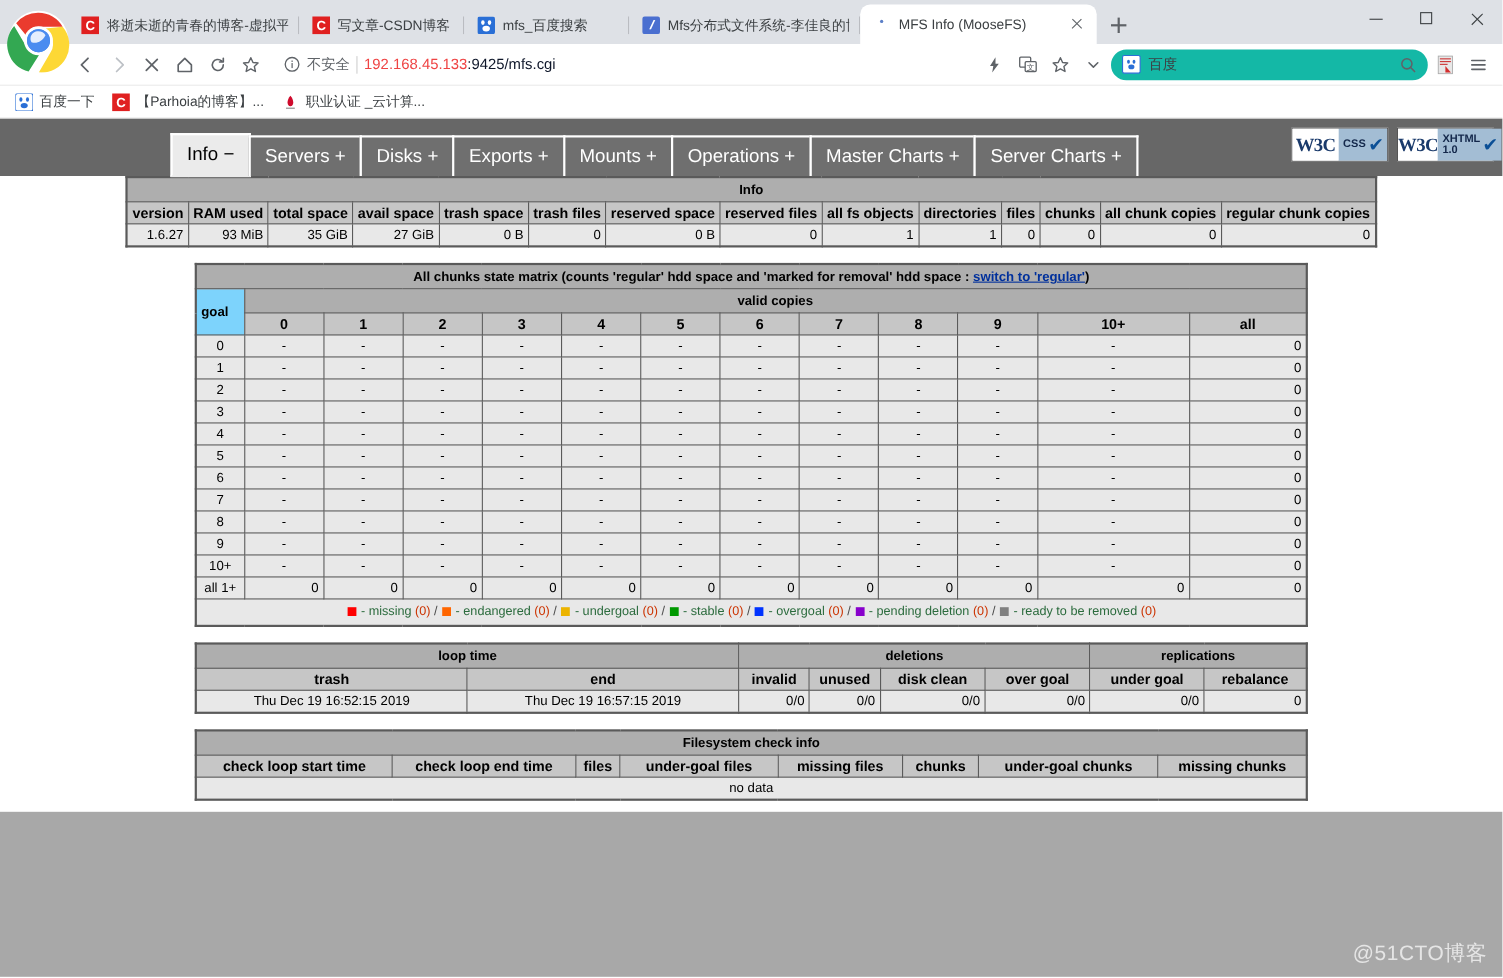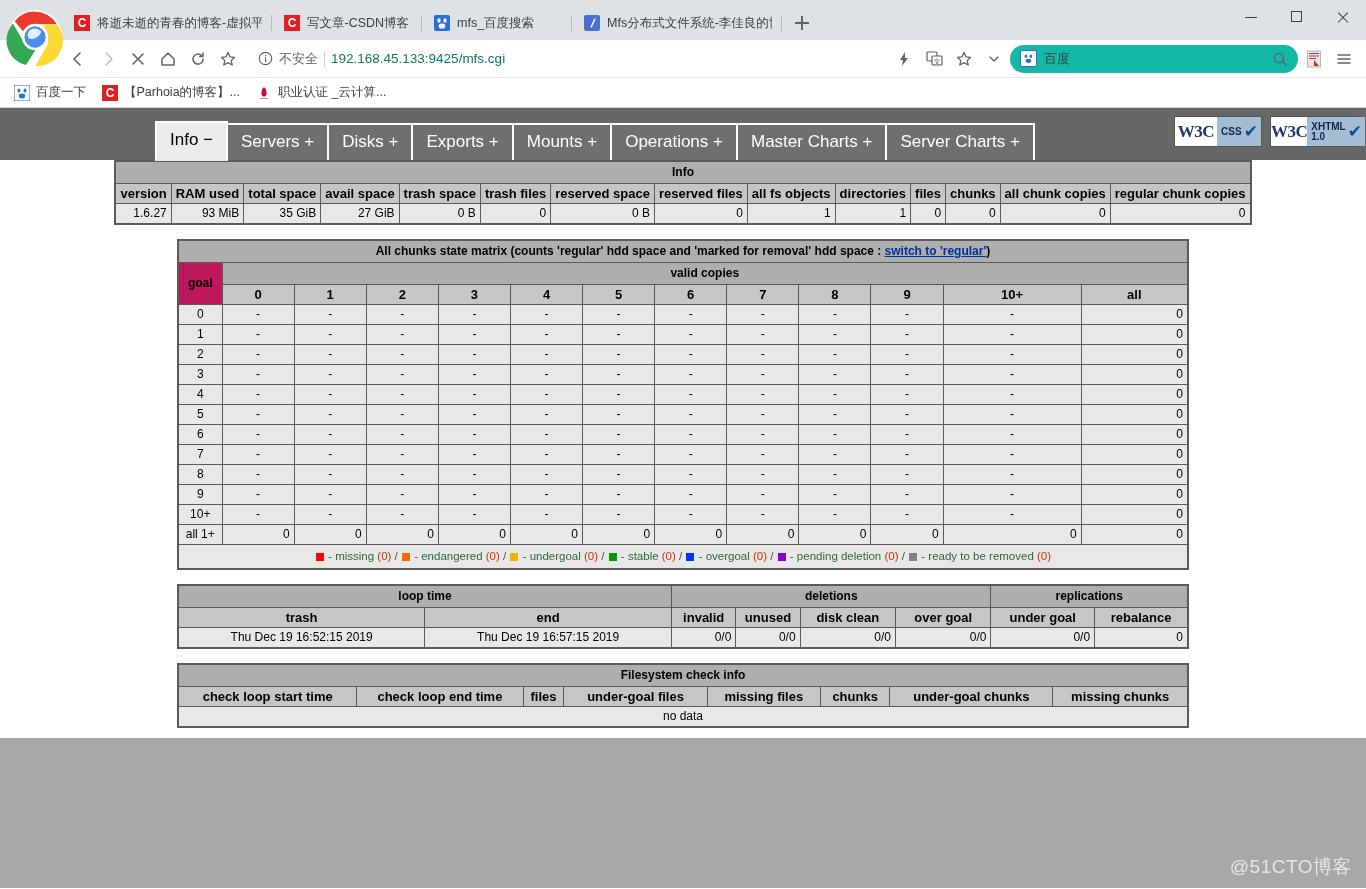--- a/index.html
+++ b/index.html
@@ -136,22 +136,22 @@
     gap: 6px;
     padding: 0 8px;
     margin: 0 6px;
     font-size: 13.5px;
     color: #202124;
     min-width: 0;
   }
   .omnibox .secure-label { color:#5f6368; font-size:13px; white-space:nowrap; }
   .omnibox .sep { width:1px; height:16px; background:#d0d0d0; }
   .omnibox .url { color:#202124; font-size:13.5px; white-space:nowrap; }
-  .omnibox .url .host { color: #15803d; }
-  .omnibox .url .rest { color: #0f766e; }
+  .omnibox .url .host { color: #ef4444; }
+  .omnibox .url .rest { color: #0f172a; }
   .searchbox {
     width: 288px; height: 28px;
     background: #14b8a6;
     border-radius: 14px;
     display:flex; align-items:center; gap:7px;
     padding: 0 10px;
     font-size: 13px; color:#5f6368;
   }
   .searchbox .sb-fav {
     width:17px;height:17px;background:#fff;border:1px solid #2a6fd6;border-radius:2px;
@@ -267,23 +267,23 @@
     background: #e8e8e8;
     text-align: center;
     white-space: nowrap;
   }
   table.mfs td.rowhdr {
     background: #e8e8e8;
     text-align: center;
     font-weight: normal;
   }
   table.mfs th.rowlbl {
-    background: #be185d;
+    background: #7dd3fc;
     font-weight: bold;
-    text-align: center;
+    text-align: left;
     vertical-align: middle;
   }
   table.mfs td.legend {
     background: #e8e8e8;
     text-align: center;
     font-size: 11.5px;
     color: #2e6e3f;
     padding: 4px;
   }
   .sw {
@@ -350,20 +350,25 @@
           </svg>
       </span>
       <span class="tab-title">mfs_百度搜索</span>
     </div>
 
     <div class="tab inactive">
       <span class="favicon fav-blue">𝐼</span>
       <span class="tab-title">Mfs分布式文件系统-李佳良的博</span>
     </div>
 
+    <div class="tab active">
+      <span class="favicon fav-dot"></span>
+      <span class="tab-title">MFS Info (MooseFS)</span>
+      <span class="tab-close"></span>
+    </div>
 
     <div class="newtab"></div>
 
     <div class="wincontrols">
       <div class="winbtn">
           <span class="min"></span>
         </div>
       <div class="winbtn">
           <span class="max"></span>
         </div>

